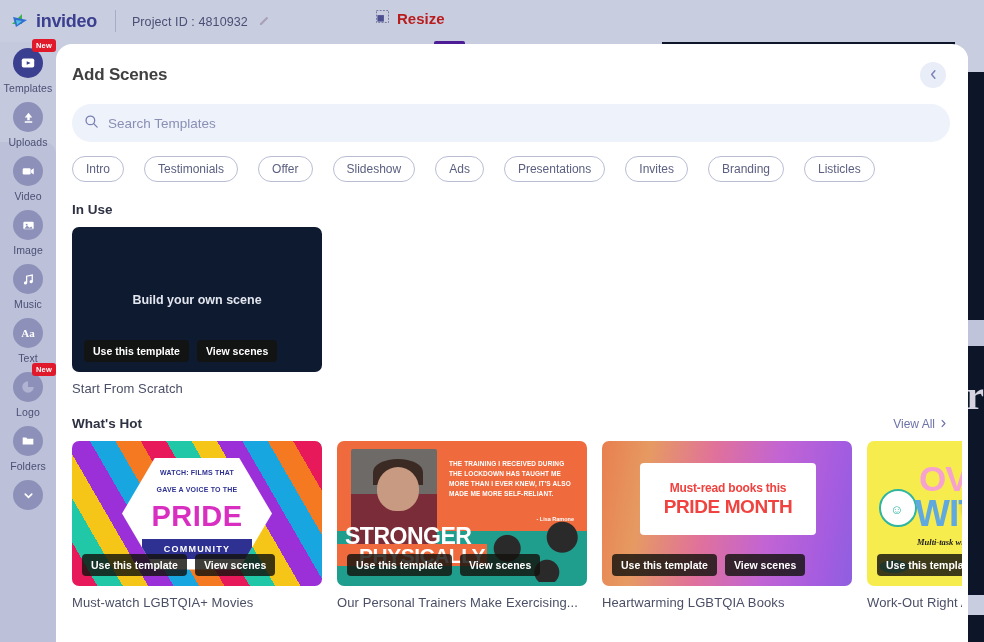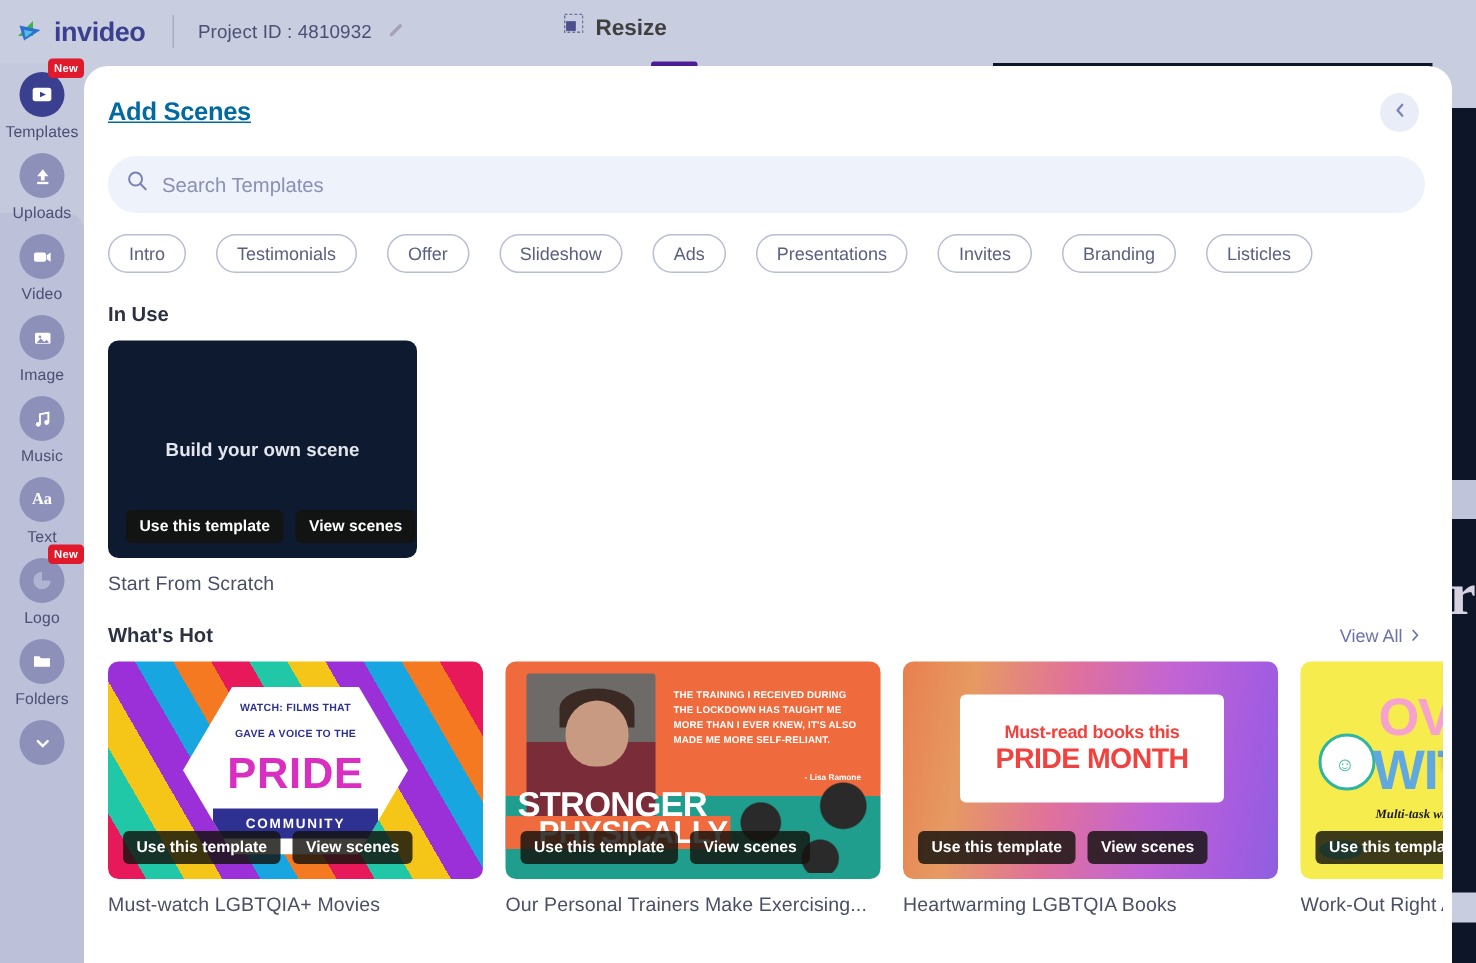--- a/index.html
+++ b/index.html
@@ -20,21 +20,21 @@
   .logo-wrap { display: flex; align-items: center; gap: 6px; margin-left: 10px; }
   .logo-mark { width: 20px; height: 20px; position: relative; }
   .logo-text { font-size: 18px; font-weight: bold; color: #3b3f8f; letter-spacing: -0.3px; }
   .topbar-divider { width: 1px; height: 22px; background: #a8adc6; margin: 0 16px 0 18px; }
   .project-id { font-size: 12.5px; color: #4b4f74; letter-spacing: .1px; }
   .pencil-icon { margin-left: 7px; display: inline-block; vertical-align: middle; }
   .resize-group {
     position: absolute; left: 376px; top: 9px;
     display: flex; align-items: center; gap: 8px;
   }
-  .resize-label { font-size: 15px; font-weight: bold; color: #404040; }
+  .resize-label { font-size: 15px; font-weight: bold; color: #b91c1c; }
   .beta-badge {
     position: absolute; left: 434px; top: 1px;
     background: #4c1d95; color: #fff; font-size: 7.5px; font-weight: bold;
     padding: 2px 5px 2px 5px; border-radius: 2px; letter-spacing: .4px; margin-top: 40px;
   }
 
   
   .canvas-backdrop {
     position: absolute; left: 662px; top: 42px; width: 322px; height: 600px;
     background: #0d1528;
@@ -92,21 +92,21 @@
   .panel {
     position: absolute; left: 56px; top: 44px; width: 912px; height: 598px;
     background: #ffffff;
     border-top-left-radius: 16px; border-top-right-radius: 16px;
     overflow: hidden;
   }
   .panel-header {
     display: flex; align-items: center; justify-content: space-between;
     padding: 18px 22px 2px 16px;
   }
-  .panel-title { font-size: 17px; font-weight: bold; color: #0369a1; letter-spacing: -.2px; text-decoration: underline; }
+  .panel-title { font-size: 17px; font-weight: bold; color: #404040; letter-spacing: -.2px; }
   .collapse-btn {
     width: 26px; height: 26px; border-radius: 50%; background: #e9edf8;
     display: flex; align-items: center; justify-content: center; cursor: pointer;
   }
 
   .search-bar {
     margin: 14px 18px 0 16px; height: 38px; background: #eef2fa;
     border-radius: 19px; display: flex; align-items: center; padding: 0 12px;
     cursor: text;
   }
@@ -129,21 +129,21 @@
   .section-head {
     display: flex; align-items: center; justify-content: space-between;
     margin: 20px 20px 0 16px;
   }
   .section-title { font-size: 13.5px; font-weight: bold; color: #2d3142; }
   .view-all { font-size: 12px; color: #6d72a8; cursor: pointer; display: flex; align-items: center; gap: 4px; }
 
   
   .inuse-wrap { margin: 10px 0 0 16px; }
   .scene-card {
-    position: relative; width: 206px; height: 145px; border-radius: 7px;
+    position: relative; width: 250px; height: 145px; border-radius: 7px;
     overflow: hidden; cursor: pointer;
   }
   .scene-card.scratch { background: #0d1a30; display: flex; align-items: center; justify-content: center; }
   .scratch-text { color: #e3e6ee; font-size: 12.5px; font-weight: bold; }
   .card-btns {
     position: absolute; left: 12px; bottom: 10px; display: flex; gap: 8px;
   }
   .card-btn {
     background: rgba(20,18,14,.82); color: #fff; font-size: 10.5px; font-weight: bold;
     padding: 5px 9px; border-radius: 4px; white-space: nowrap; cursor: pointer;

